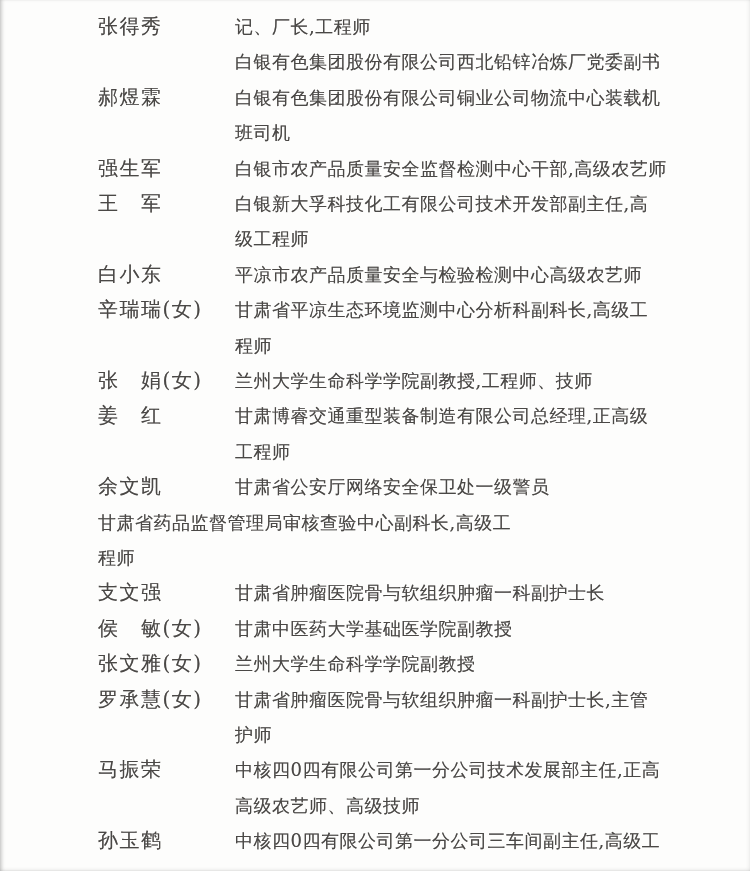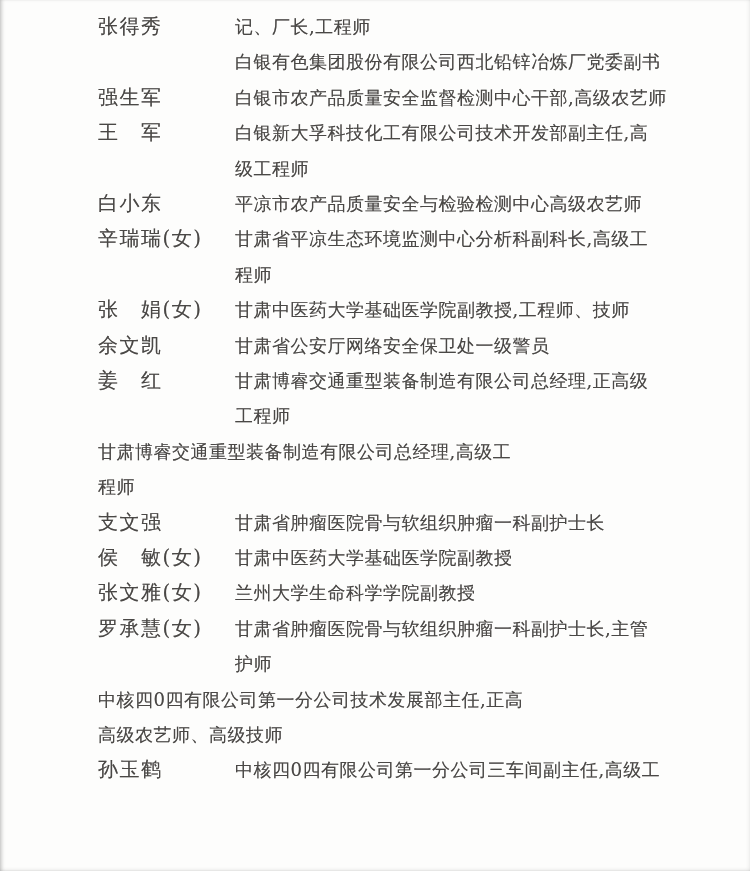--- a/index.html
+++ b/index.html
@@ -58,20 +58,27 @@
 <div class="page">
   <div class="list" id="list">
   <div class="row">
     <div class="name">张得秀</div>
     <div class="desc">
           <div class="line">记、厂长,工程师</div>
           <div class="line">白银有色集团股份有限公司西北铅锌冶炼厂党委副书</div>
         </div>
   </div>
 
+  <div class="row">
+    <div class="name">郝煜霖</div>
+    <div class="desc">
+          <div class="line">白银有色集团股份有限公司铜业公司物流中心装载机</div>
+          <div class="line">班司机</div>
+        </div>
+  </div>
 
   <div class="row">
     <div class="name">强生军</div>
     <div class="desc">
           <div class="line">白银市农产品质量安全监督检测中心干部,高级农艺师</div>
         </div>
   </div>
 
   <div class="row">
     <div class="name">王　军</div>
@@ -92,42 +99,42 @@
     <div class="name">辛瑞瑞(女)</div>
     <div class="desc">
           <div class="line">甘肃省平凉生态环境监测中心分析科副科长,高级工</div>
           <div class="line">程师</div>
         </div>
   </div>
 
   <div class="row">
     <div class="name">张　娟(女)</div>
     <div class="desc">
-          <div class="line">甘肃中医药大学基础医学院副教授,工程师、技师</div>
-        </div>
-  </div>
-
-  <div class="row">
-    <div class="name">余文凯</div>
-    <div class="desc">
-          <div class="line">甘肃省公安厅网络安全保卫处一级警员</div>
+          <div class="line">兰州大学生命科学学院副教授,工程师、技师</div>
         </div>
   </div>
 
   <div class="row">
     <div class="name">姜　红</div>
     <div class="desc">
           <div class="line">甘肃博睿交通重型装备制造有限公司总经理,正高级</div>
           <div class="line">工程师</div>
         </div>
   </div>
 
   <div class="row">
+    <div class="name">余文凯</div>
     <div class="desc">
-          <div class="line">甘肃博睿交通重型装备制造有限公司总经理,高级工</div>
+          <div class="line">甘肃省公安厅网络安全保卫处一级警员</div>
+        </div>
+  </div>
+
+  <div class="row">
+    <div class="desc">
+          <div class="line">甘肃省药品监督管理局审核查验中心副科长,高级工</div>
           <div class="line">程师</div>
         </div>
   </div>
 
   <div class="row">
     <div class="name">支文强</div>
     <div class="desc">
           <div class="line">甘肃省肿瘤医院骨与软组织肿瘤一科副护士长</div>
         </div>
   </div>
@@ -148,20 +155,21 @@
 
   <div class="row">
     <div class="name">罗承慧(女)</div>
     <div class="desc">
           <div class="line">甘肃省肿瘤医院骨与软组织肿瘤一科副护士长,主管</div>
           <div class="line">护师</div>
         </div>
   </div>
 
   <div class="row">
+    <div class="name">马振荣</div>
     <div class="desc">
           <div class="line">中核四0四有限公司第一分公司技术发展部主任,正高</div>
           <div class="line">高级农艺师、高级技师</div>
         </div>
   </div>
 
   <div class="row">
     <div class="name">孙玉鹤</div>
     <div class="desc">
           <div class="line">中核四0四有限公司第一分公司三车间副主任,高级工</div>

